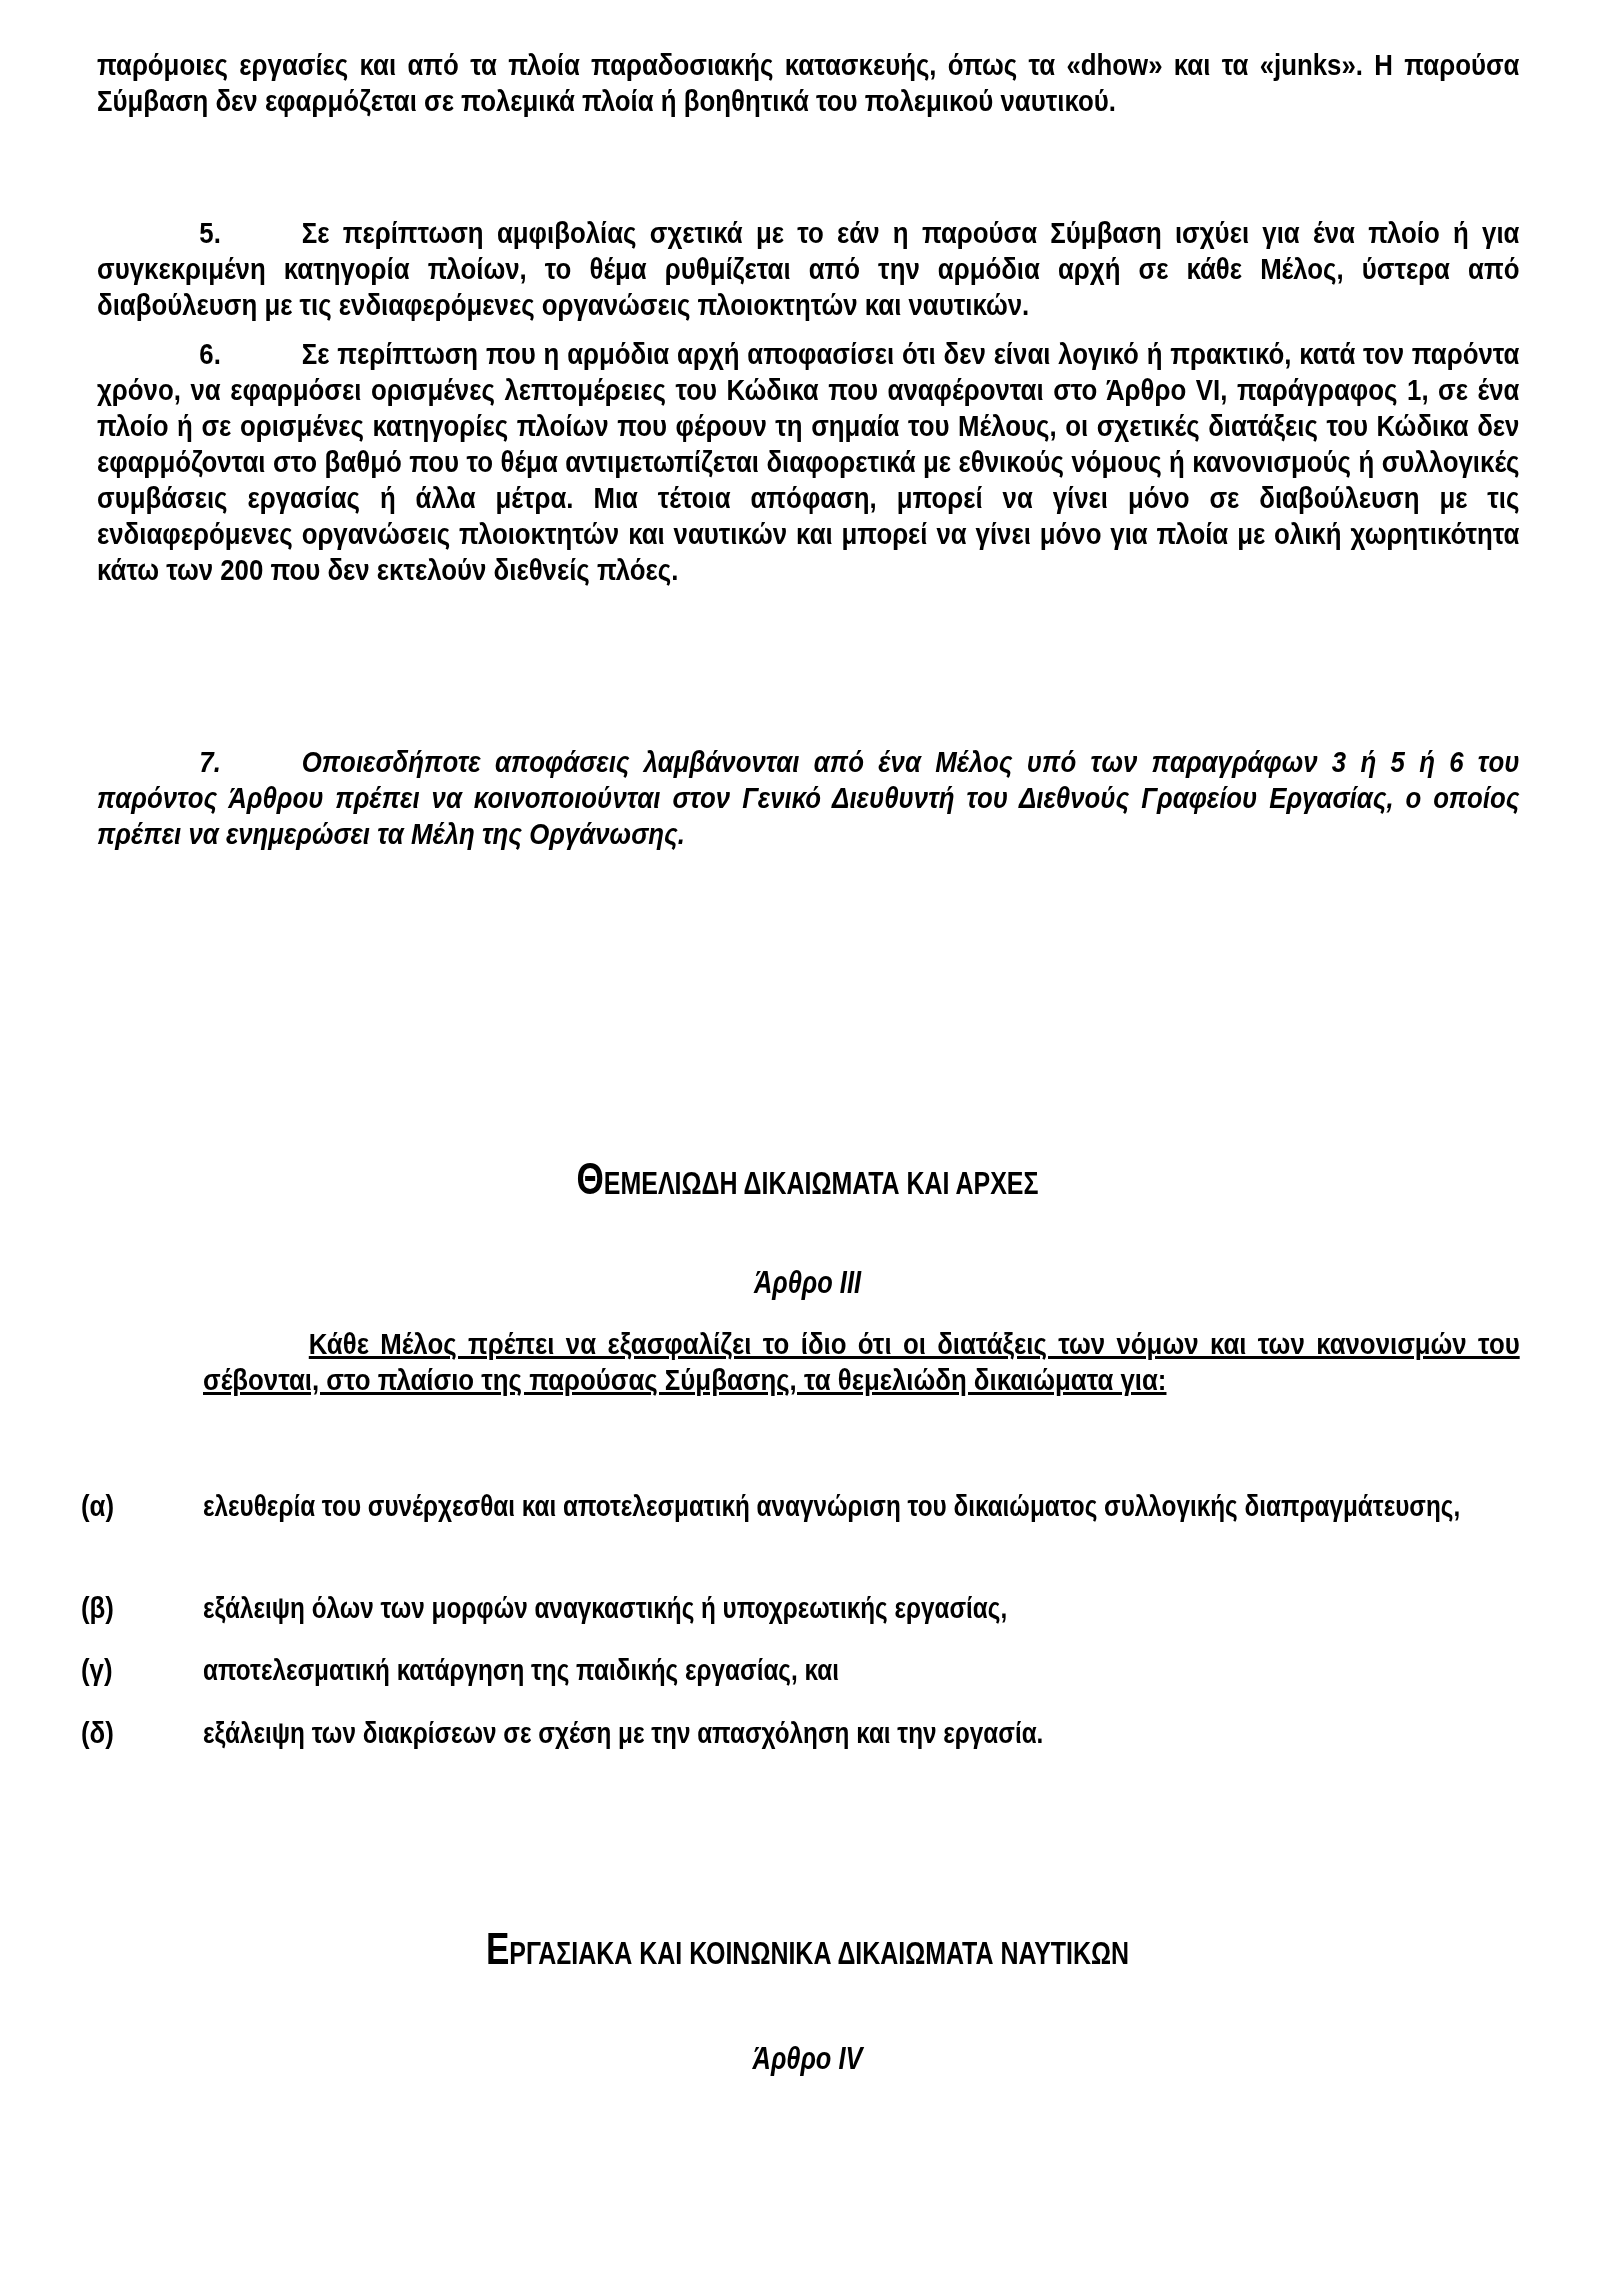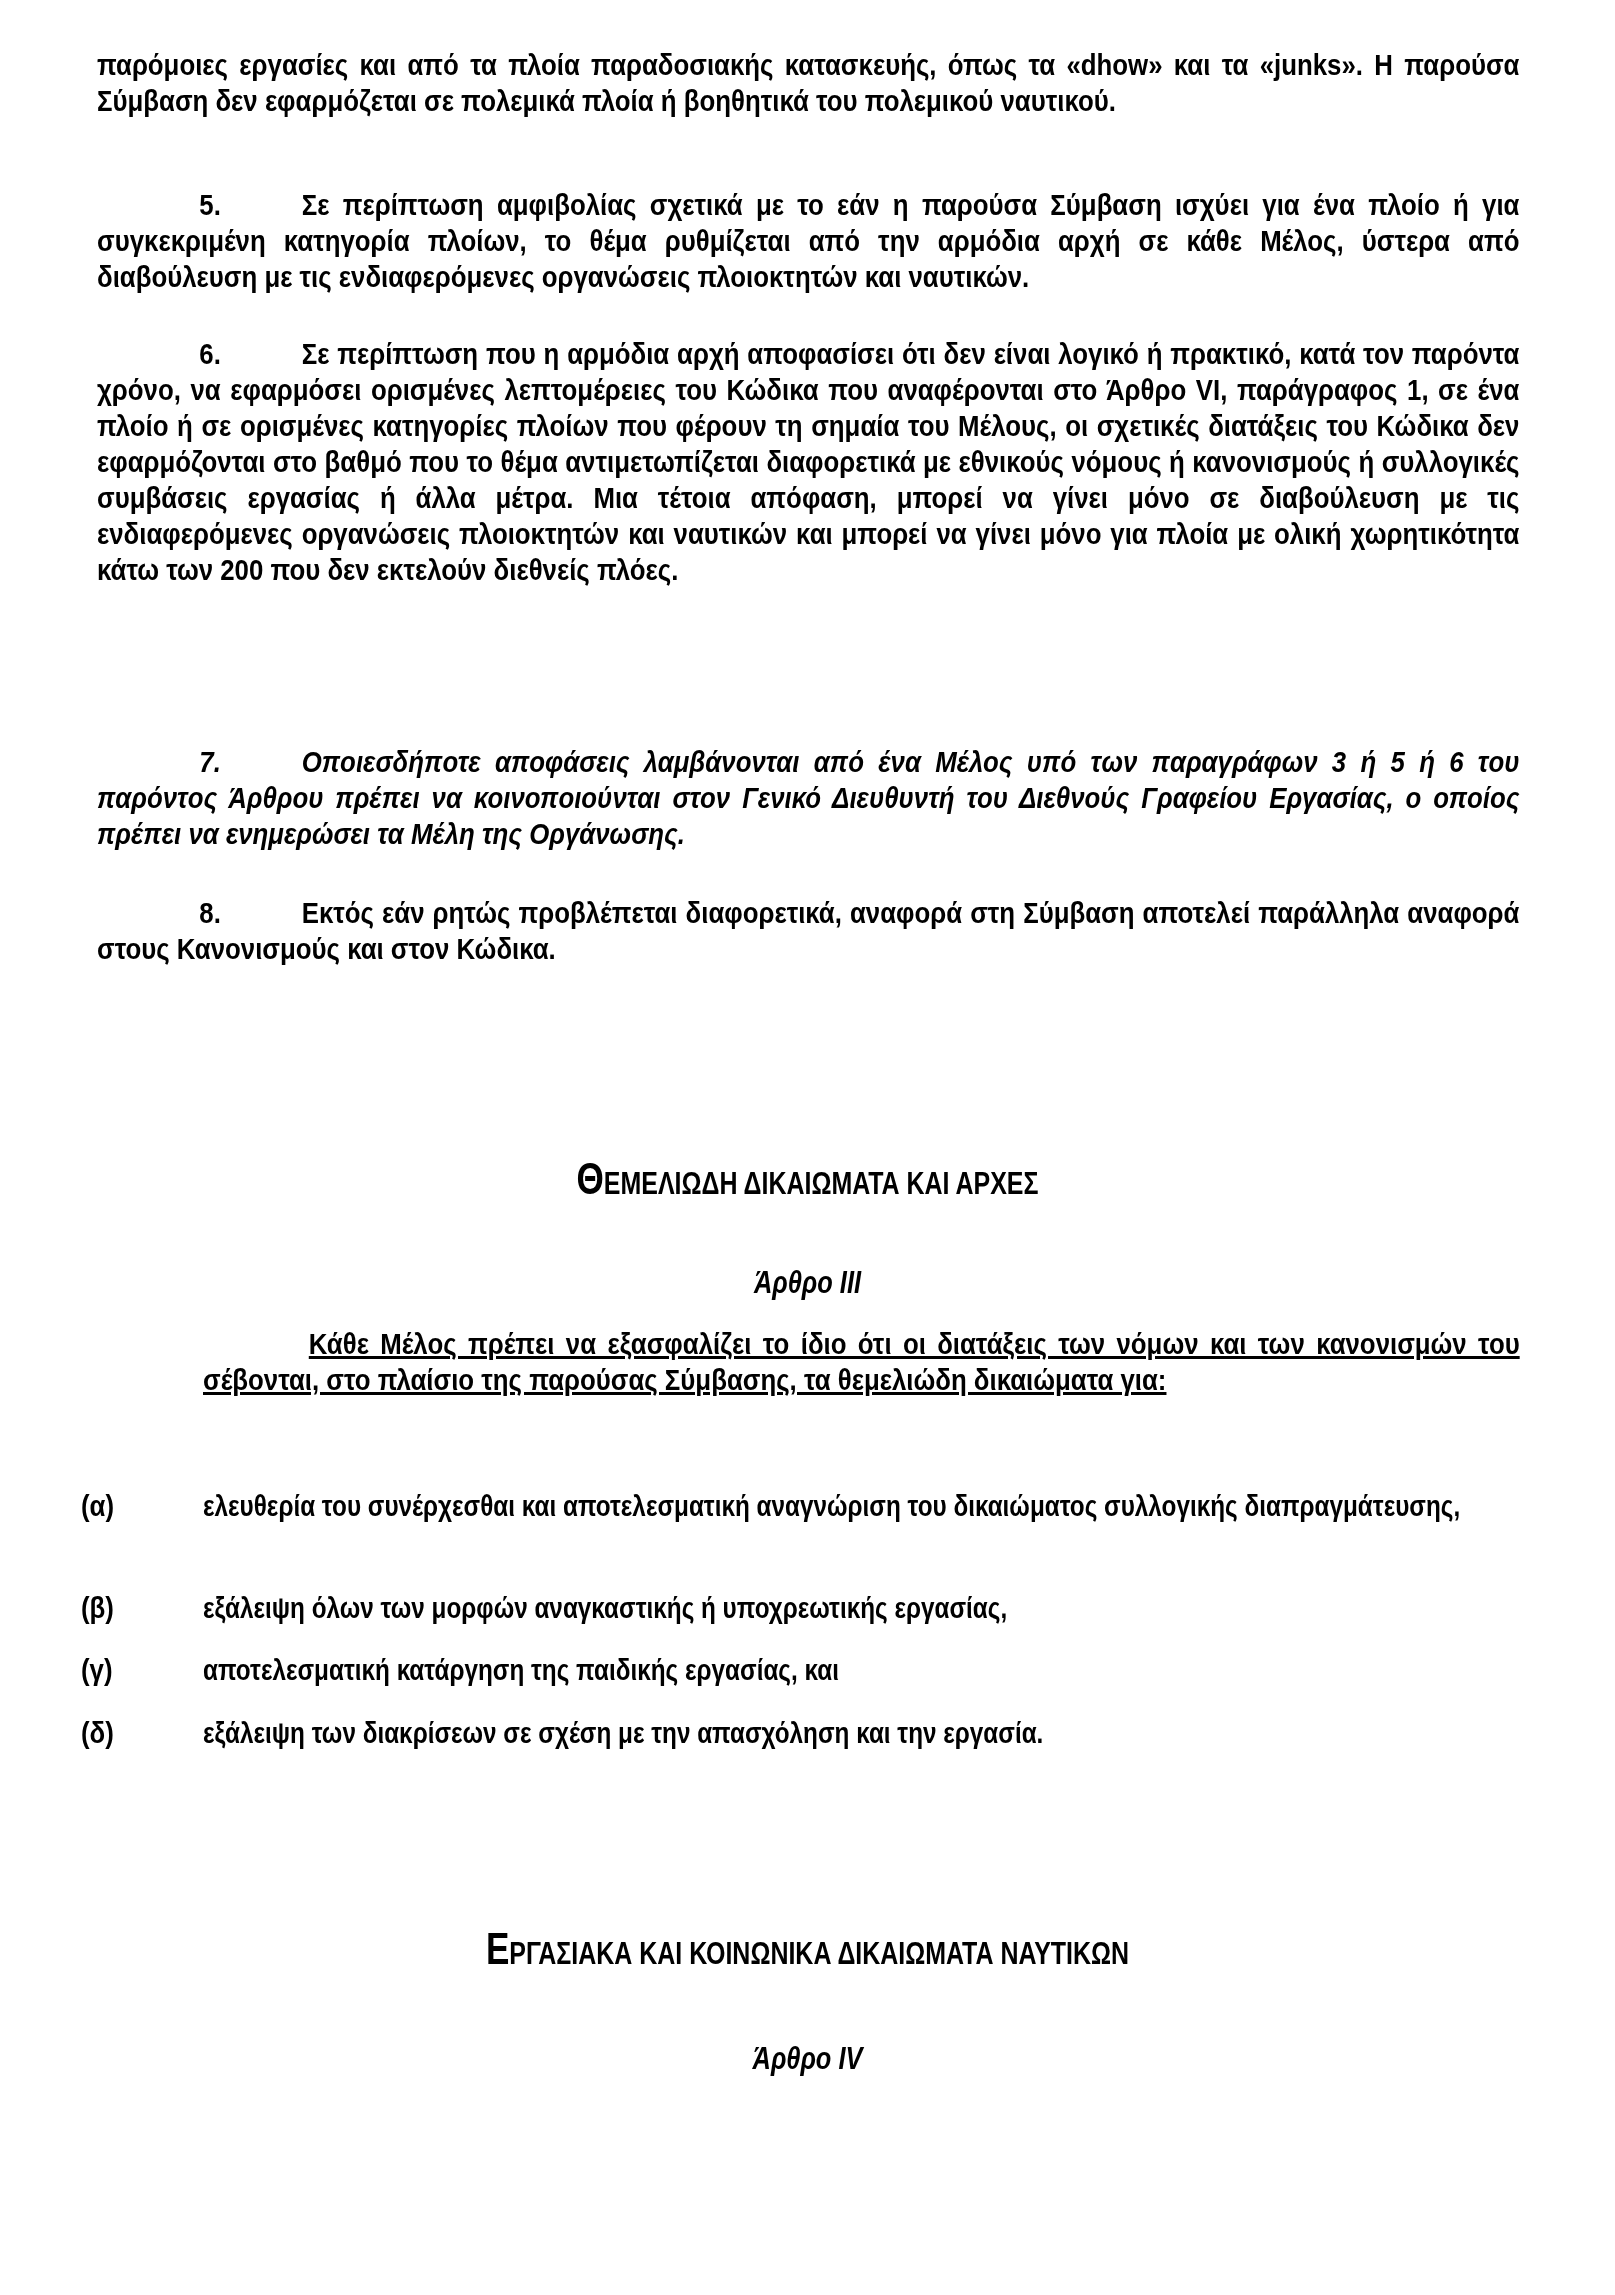--- a/index.html
+++ b/index.html
@@ -24,43 +24,38 @@
 </style>
 </head>
 <body>
 
 <div class="page">
 
   <div class="col" style="top:47px;">
     <p class="p last-left">παρόμοιες εργασίες και από τα πλοία παραδοσιακής κατασκευής, όπως τα «dhow» και τα «junks». Η παρούσα Σύμβαση δεν εφαρμόζεται σε πολεμικά πλοία ή βοηθητικά του πολεμικού ναυτικού.</p>
   </div>
 
-  <div class="col" style="top:187px;">
+  <div class="col" style="top:215px;">
     <p class="p last-left">
       <span class="num">5.</span><span>Σε περίπτωση αμφιβολίας σχετικά με το εάν η παρούσα Σύμβαση ισχύει για ένα πλοίο ή για συγκεκριμένη κατηγορία πλοίων, το θέμα ρυθμίζεται από την αρμόδια αρχή σε κάθε Μέλος, ύστερα από διαβούλευση με τις ενδιαφερόμενες οργανώσεις πλοιοκτητών και ναυτικών.</span>
     </p>
   </div>
 
   <div class="col" style="top:336px;">
     <p class="p last-left">
       <span class="num">6.</span><span>Σε περίπτωση που η αρμόδια αρχή αποφασίσει ότι δεν είναι λογικό ή πρακτικό, κατά τον παρόντα χρόνο, να εφαρμόσει ορισμένες λεπτομέρειες του Κώδικα που αναφέρονται στο Άρθρο VI, παράγραφος 1, σε ένα πλοίο ή σε ορισμένες κατηγορίες πλοίων που φέρουν τη σημαία του Μέλους, οι σχετικές διατάξεις του Κώδικα δεν εφαρμόζονται στο βαθμό που το θέμα αντιμετωπίζεται διαφορετικά με εθνικούς νόμους ή κανονισμούς ή συλλογικές συμβάσεις εργασίας ή άλλα μέτρα. Μια τέτοια απόφαση, μπορεί να γίνει μόνο σε διαβούλευση με τις ενδιαφερόμενες οργανώσεις πλοιοκτητών και ναυτικών και μπορεί να γίνει μόνο για πλοία με ολική χωρητικότητα κάτω των 200 που δεν εκτελούν διεθνείς πλόες.</span>
     </p>
   </div>
 
   <div class="col" style="top:744px;font-style:italic;">
     <p class="p last-left">
       <span class="num">7.</span><span>Οποιεσδήποτε αποφάσεις λαμβάνονται από ένα Μέλος υπό των παραγράφων 3 ή 5 ή 6 του παρόντος Άρθρου πρέπει να κοινοποιούνται στον Γενικό Διευθυντή του Διεθνούς Γραφείου Εργασίας, ο οποίος πρέπει να ενημερώσει τα Μέλη της Οργάνωσης.</span>
     </p>
   </div>
 
-  <div class="col" style="top:895px;">
-    <p class="p last-left">
-      <span class="num">8.</span><span>Εκτός εάν ρητώς προβλέπεται διαφορετικά, αναφορά στη Σύμβαση αποτελεί παράλληλα αναφορά στους Κανονισμούς και στον Κώδικα.</span>
-    </p>
-  </div>
 
   <h2 class="heading" style="top:1153px;">
     <span class="cap">Θ</span><span>ΕΜΕΛΙΩΔΗ ΔΙΚΑΙΩΜΑΤΑ ΚΑΙ ΑΡΧΕΣ</span>
   </h2>
 
   <h3 class="article" style="top:1265px;">Άρθρο III</h3>
 
   <div class="col" style="left:203px; width:1316px; top:1326px;text-decoration:underline;">
     <p class="p last-left" style="width:1531px; text-indent:123px;">Κάθε Μέλος πρέπει να εξασφαλίζει το ίδιο ότι οι διατάξεις των νόμων και των κανονισμών του σέβονται, στο πλαίσιο της παρούσας Σύμβασης, τα θεμελιώδη δικαιώματα για:</p>
   </div>

